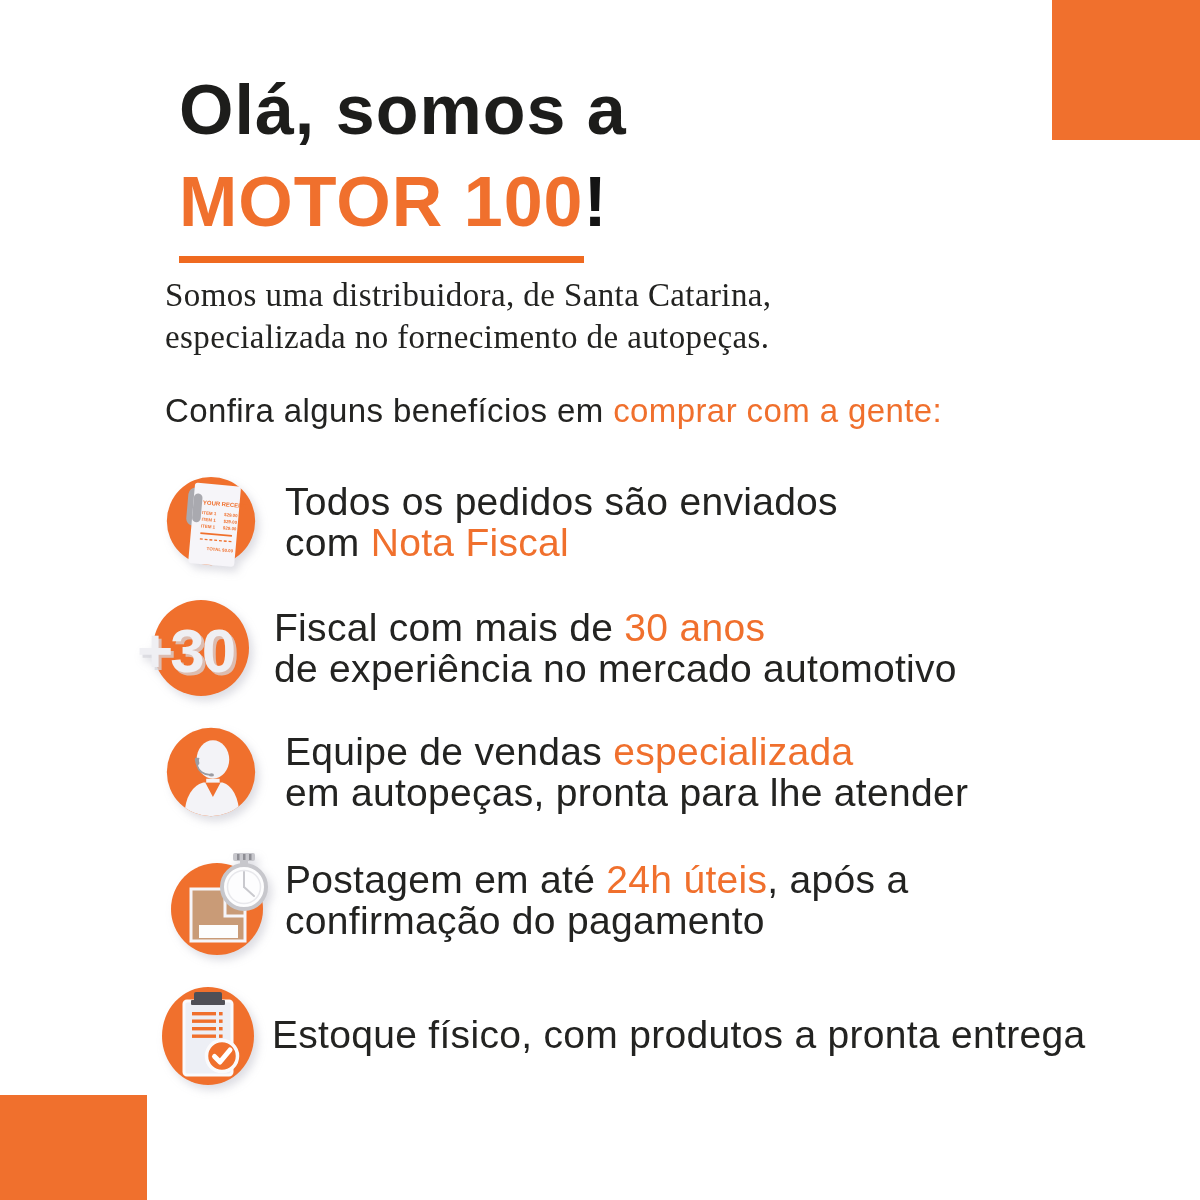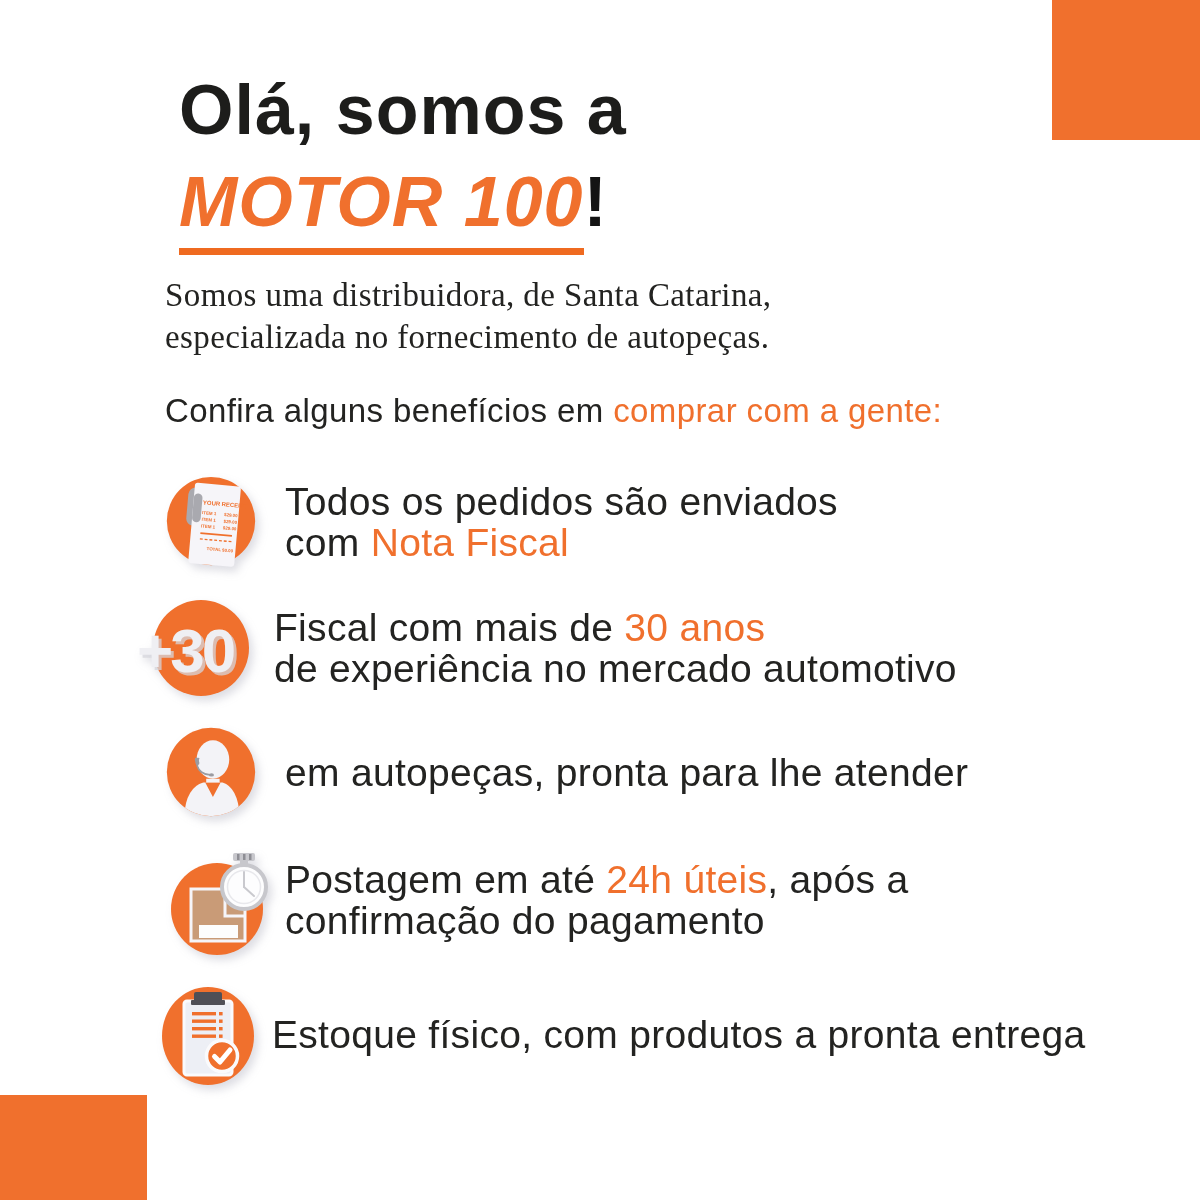--- a/index.html
+++ b/index.html
@@ -12,21 +12,21 @@
   .corner.tr{left:1052px;top:0;width:148px;height:140px;}
   .corner.bl{left:0;top:1095px;width:147px;height:105px;}
 
   .hero-title{
     position:absolute;left:163px;top:64px;
     font-size:70px;line-height:92px;font-weight:700;
     letter-spacing:1px;color:#1d1d1b;white-space:nowrap;margin-left:16px;
   }
   .brand{
     color:#f0702d;display:inline-block;
-    border-bottom:7px solid #ef6a20;font-style:italic;
+    border-bottom:7px solid #ef6a20;padding-bottom:8px;
   }
   .bang{color:#141414;}
 
   .about, .benefits-intro{
     position:absolute;left:165px;
     font-size:33px;line-height:42px;letter-spacing:.4px;
     color:#232321;white-space:nowrap;
   }
   .about{top:274px;font-family:Liberation Serif, serif;}
   .benefits-intro{top:390px;}
@@ -119,20 +119,21 @@
         <polygon points="44,61 60,61 52,76" fill="#f0702d"></polygon>
         <ellipse cx="52" cy="37" rx="17" ry="20" fill="#f3f3f7"></ellipse>
         <path d="M52,57 L52,61" stroke="#f3f3f7" stroke-width="14"></path>
         <path d="M37,36 q-4,8 3,14 q4,3 9,3" fill="none" stroke="#9b9ba1" stroke-width="1.8" stroke-linecap="round"></path>
         <ellipse cx="50.5" cy="53" rx="2.6" ry="1.8" fill="#9b9ba1"></ellipse>
         <rect x="33.5" y="35" width="4" height="8" rx="2" fill="#9b9ba1" transform="rotate(-12 35 39)"></rect>
       </g>
     </svg>
   </span>
   <div class="btxt">
+    <div><span>Equipe de vendas </span><span class="hl">especializada</span><span></span></div>
     <div><span>em autopeças, pronta para lhe atender</span><span class="hl"></span><span></span></div>
   </div>
 </div>
 
 <div class="row" id="row-4">
   <span class="icon-wrap">
     <svg width="100" height="114" viewBox="0 0 100 114">
       <circle cx="48" cy="66" r="46" fill="#f0702d"></circle>
       <rect x="22" y="46" width="54" height="52" fill="#c99b77" stroke="#f6f5f9" stroke-width="3"></rect>
       <path d="M56,46 V73 H76" fill="none" stroke="#f6f5f9" stroke-width="3"></path>

